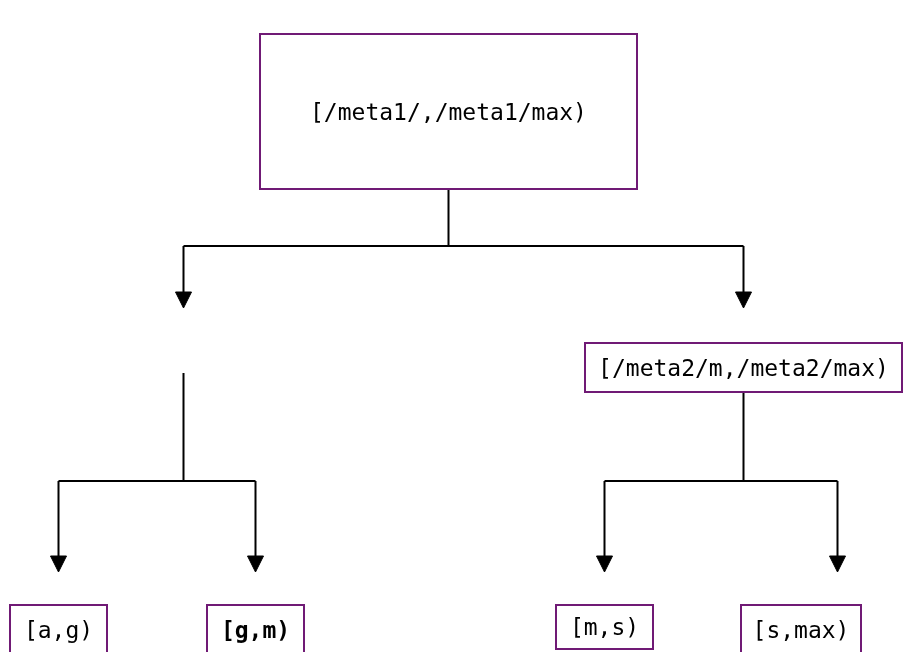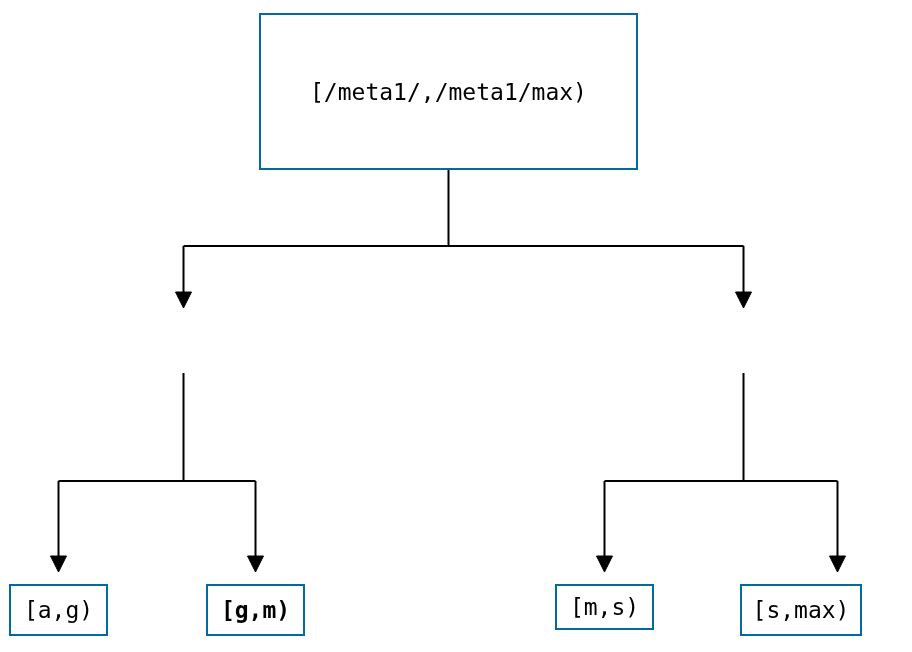--- a/index.html
+++ b/index.html
@@ -27,28 +27,29 @@
     stroke: #000000;
     stroke-width: 2;
   }
   .edges polygon {
     fill: #000000;
     stroke: #000000;
   }
   .node {
     position: absolute;
     box-sizing: border-box;
-    border: 2px solid #0369a1;
+    border: 2px solid #701a75;
     background: #ffffff;
     color: #000000;
     display: flex;
     align-items: center;
     justify-content: center;
     font-size: 23px;
     white-space: nowrap;
+    margin-top: 20px;
   }
   .n-root  { left: 259px; top: 13px;  width: 379px; height: 157px; }
   .n-left  { left: 22px;  top: 322px; width: 323px; height: 51px;  }
   .n-right { left: 584px; top: 322px; width: 319px; height: 51px;  }
   .n-ag    { left: 9px;   top: 584px; width: 99px;  height: 52px;  }
   .n-gm    { left: 206px; top: 584px; width: 99px;  height: 52px; font-weight: bold;  }
   .n-ms    { left: 555px; top: 584px; width: 99px;  height: 46px;  }
   .n-smax  { left: 740px; top: 584px; width: 122px; height: 52px;  }
 </style>
 </head>
@@ -73,20 +74,21 @@
     <g>
       <path d="M743.5 373 V481 M604.5 481 H837.5 M604.5 481 V556 M837.5 481 V556" stroke="#000000"></path>
       <polygon points="596.5,556 612.5,556 604.5,572" fill="#000000"></polygon>
       <polygon points="829.5,556 845.5,556 837.5,572" fill="#000000"></polygon>
     </g>
   </svg>
 
   <div class="node n-root">[/meta1/,/meta1/max)</div>
 
 
+  <div class="node n-right">[/meta2/m,/meta2/max)</div>
 
   <div class="node n-ag">[a,g)</div>
 
   <div class="node n-gm">[g,m)</div>
 
   <div class="node n-ms">[m,s)</div>
 
   <div class="node n-smax">[s,max)</div>
 
 </div>

